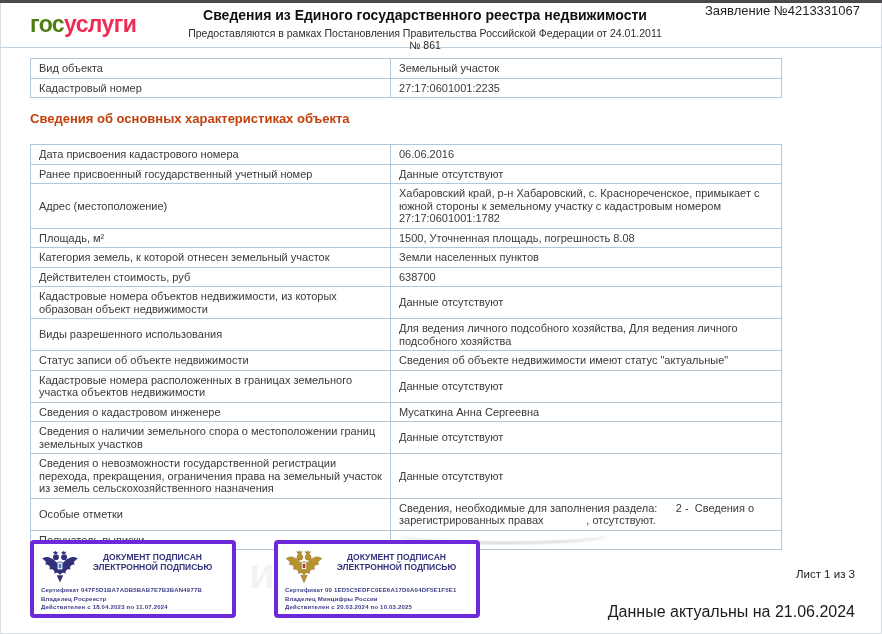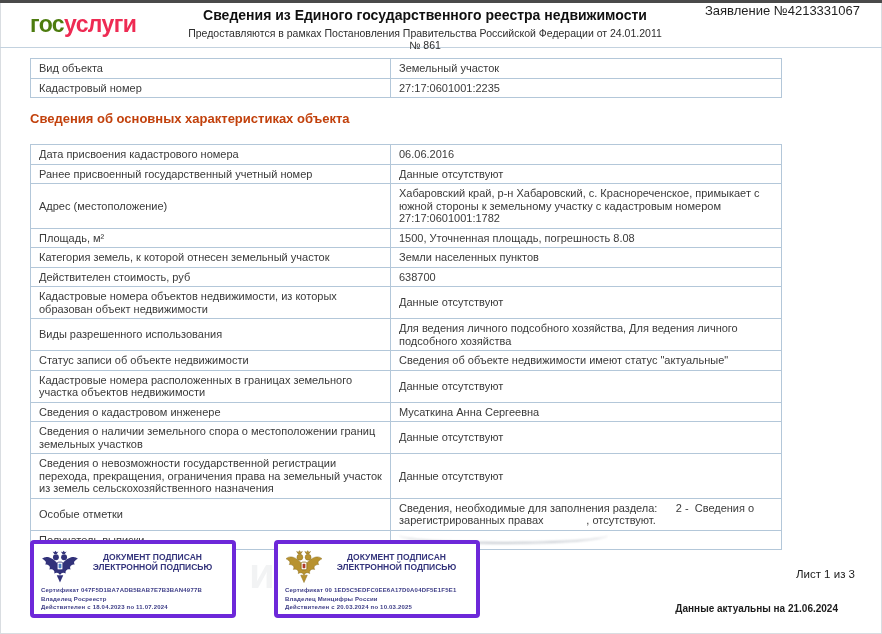--- a/index.html
+++ b/index.html
@@ -53,21 +53,21 @@
   .stamp.s2 .emblem{color:#b8922f;}
   .stamp-title{
     flex:1;text-align:center;font-weight:bold;font-size:8.5px;line-height:10px;
     padding-top:3px;color:#34347c;
   }
   .stamp-small{
     padding:1px 7px 0 7px;font-size:6px;font-weight:bold;color:#3c3c86;
     line-height:7.5px;letter-spacing:0.2px;filter:blur(0.4px);white-space:nowrap;overflow:hidden;
   }
   .sheet-number{position:absolute;right:27px;top:30px;font-size:11.5px;color:#1c1c1c;}
-  .data-actual{position:absolute;right:44px;top:65px;font-size:10px;color:#1c1c1c;font-weight:bold;}
+  .data-actual{position:absolute;right:27px;top:65px;font-size:16px;color:#1c1c1c;}
 </style>
 </head>
 <body>
 
 <div class="topbar"></div>
 
 <div class="header">
   <div class="logo"><span class="p1">гос</span><span class="p2">услуги</span></div>
   <div class="title-block">
     <div class="doc-title">Сведения из Единого государственного реестра недвижимости</div>

